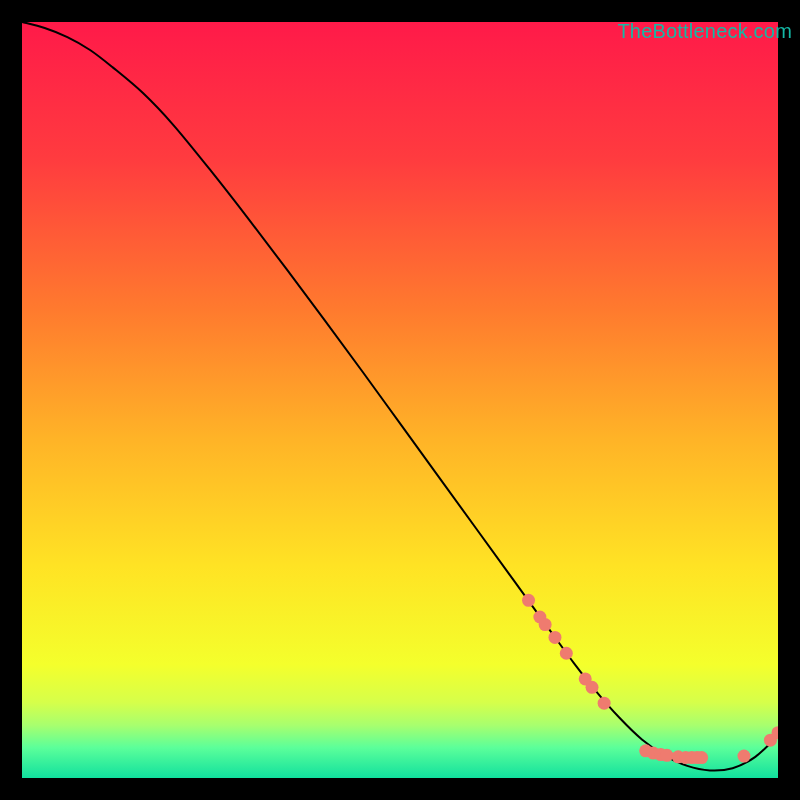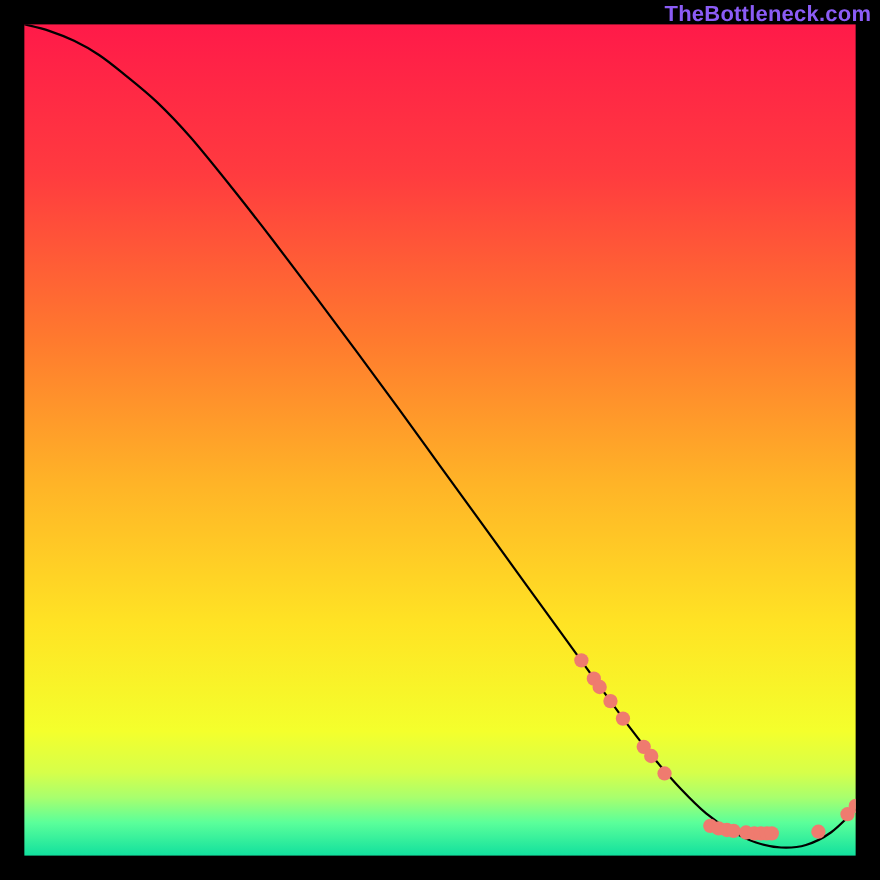--- a/index.html
+++ b/index.html
@@ -18,25 +18,25 @@
   }
   .plot {
     position: absolute;
     left: 22px;
     top: 22px;
     width: 756px;
     height: 756px;
   }
   .watermark {
     position: absolute;
-    top: 2px;
+    top: 20px;
     right: 8px;
-    color: #8b5cf6;
+    color: #14b8a6;
     font-size: 20px;
-    font-weight: 700;
+    font-weight: 400;
     letter-spacing: 0.2px;
     user-select: none;
   }
 </style>
 </head>
 <body>
 
 <div class="stage">
   <svg class="plot" viewBox="0 0 756 756" preserveAspectRatio="none">
     <defs>

